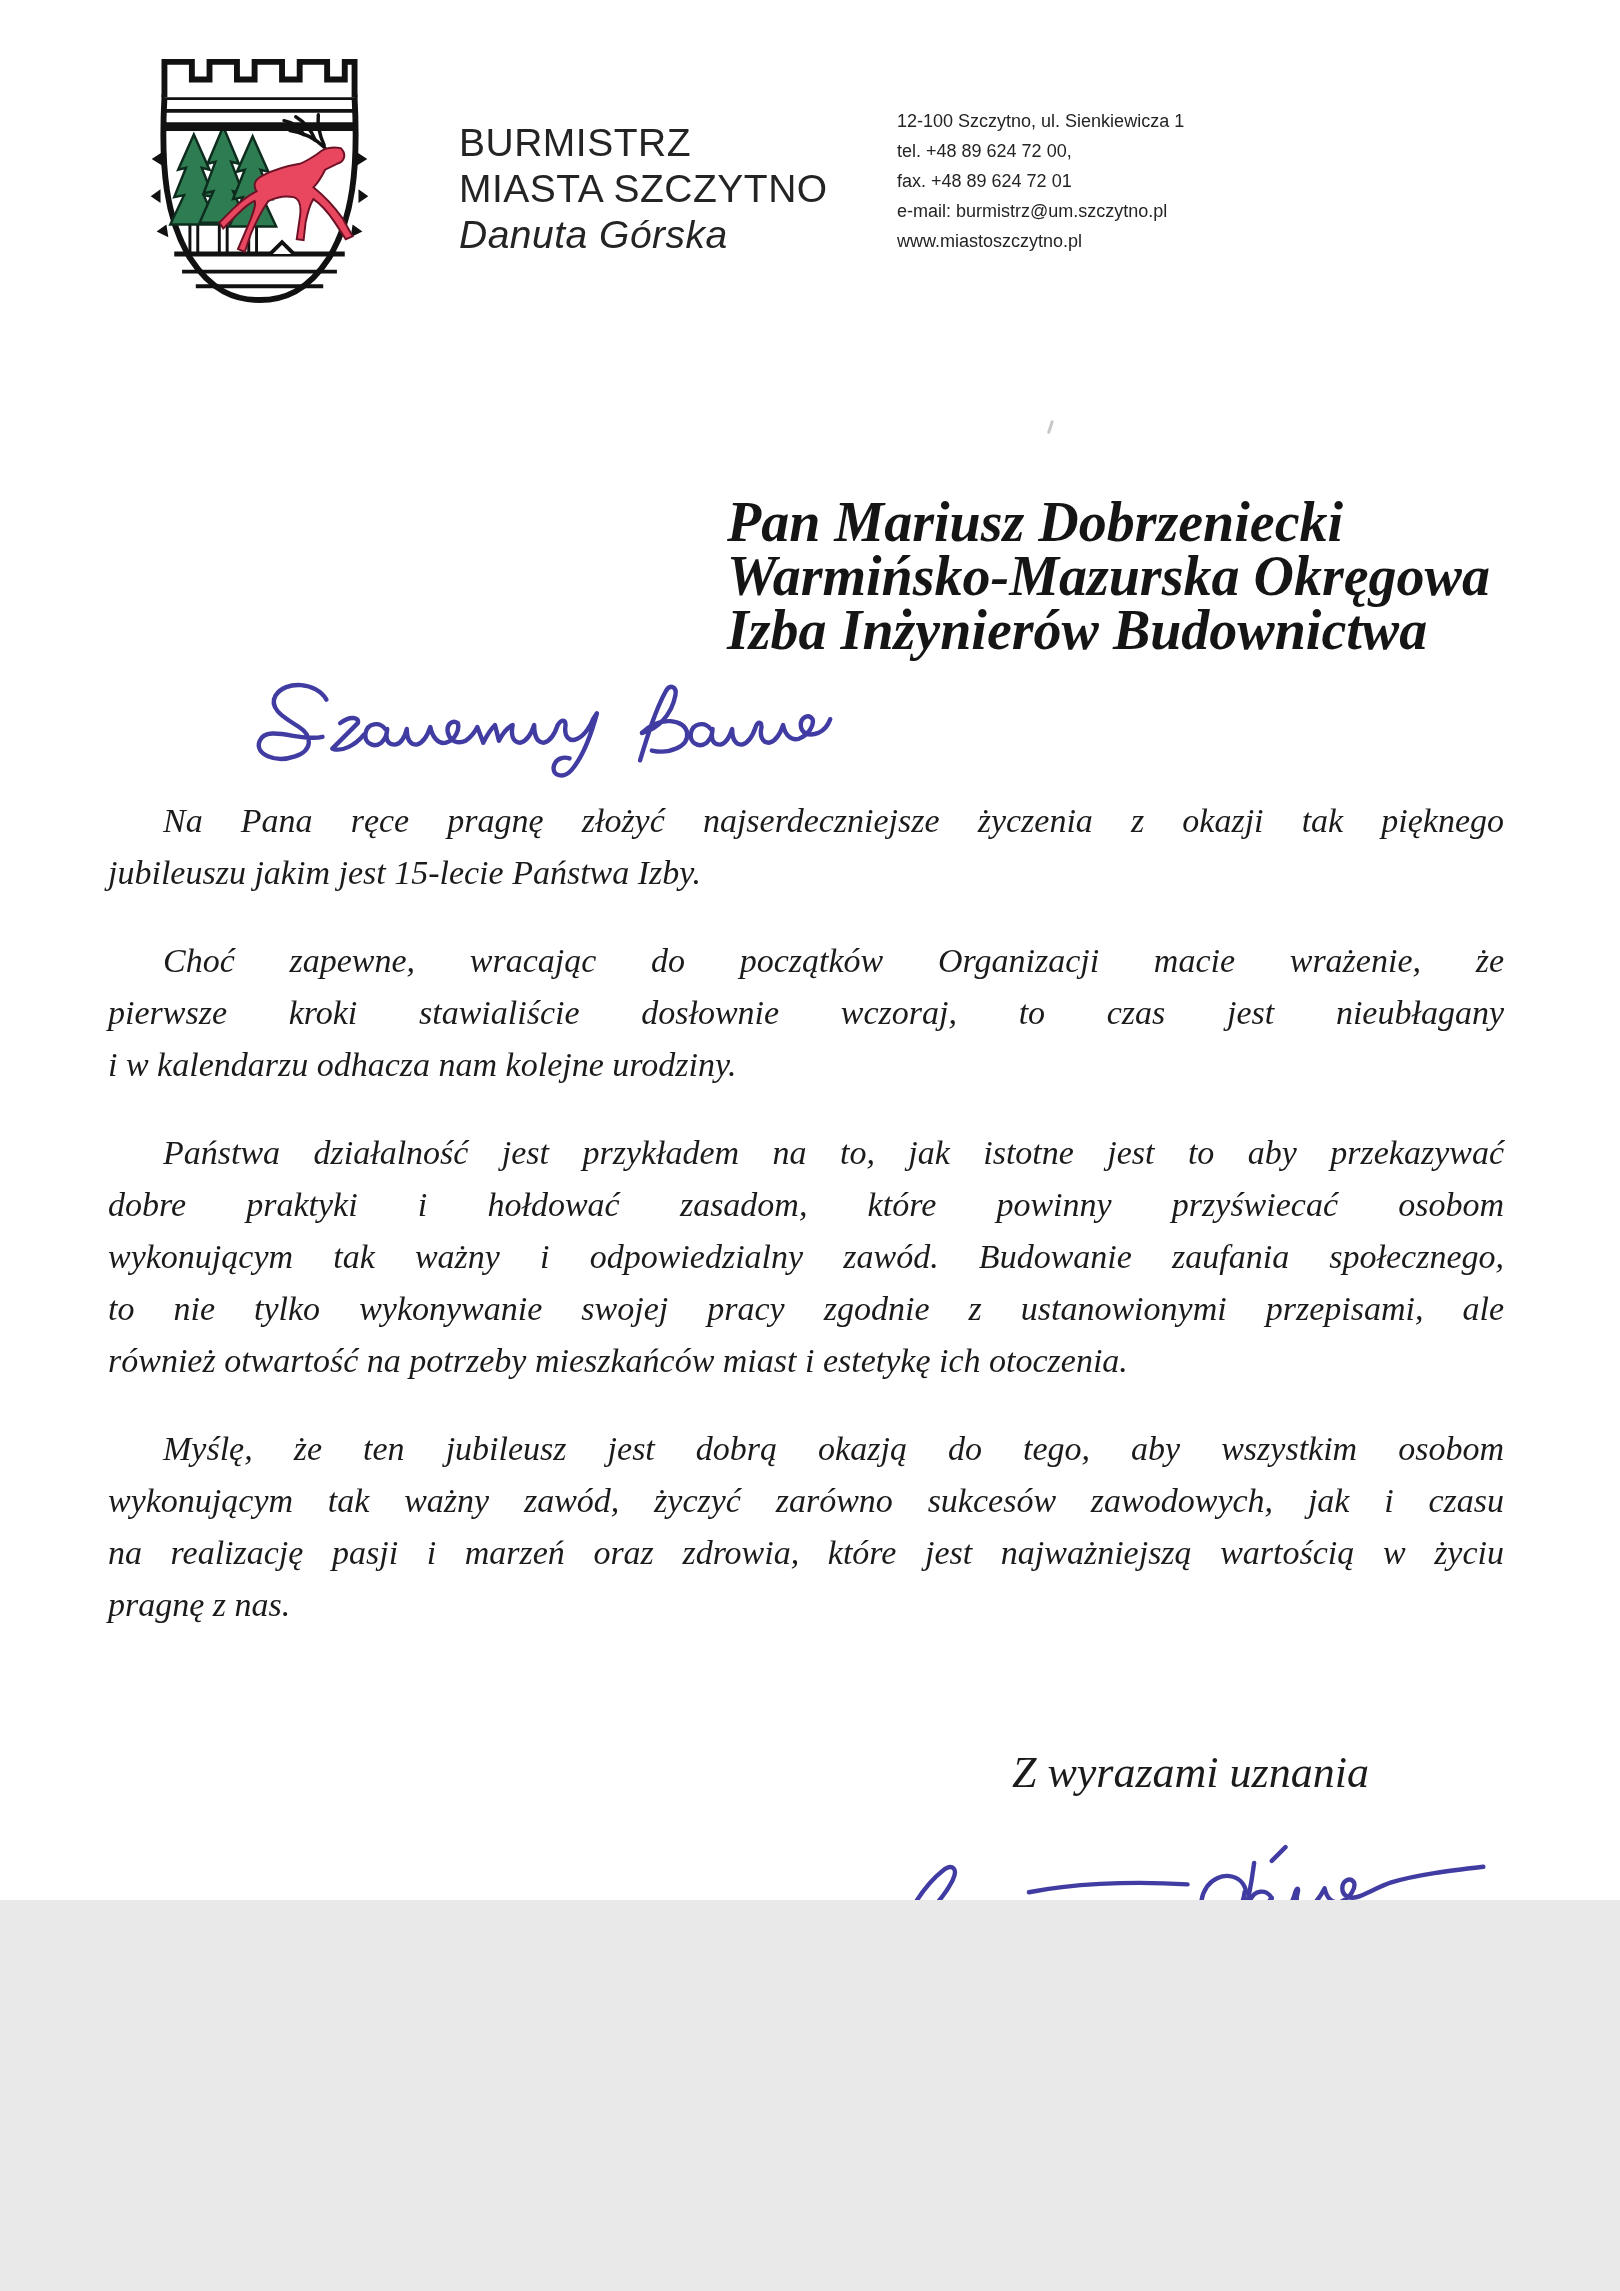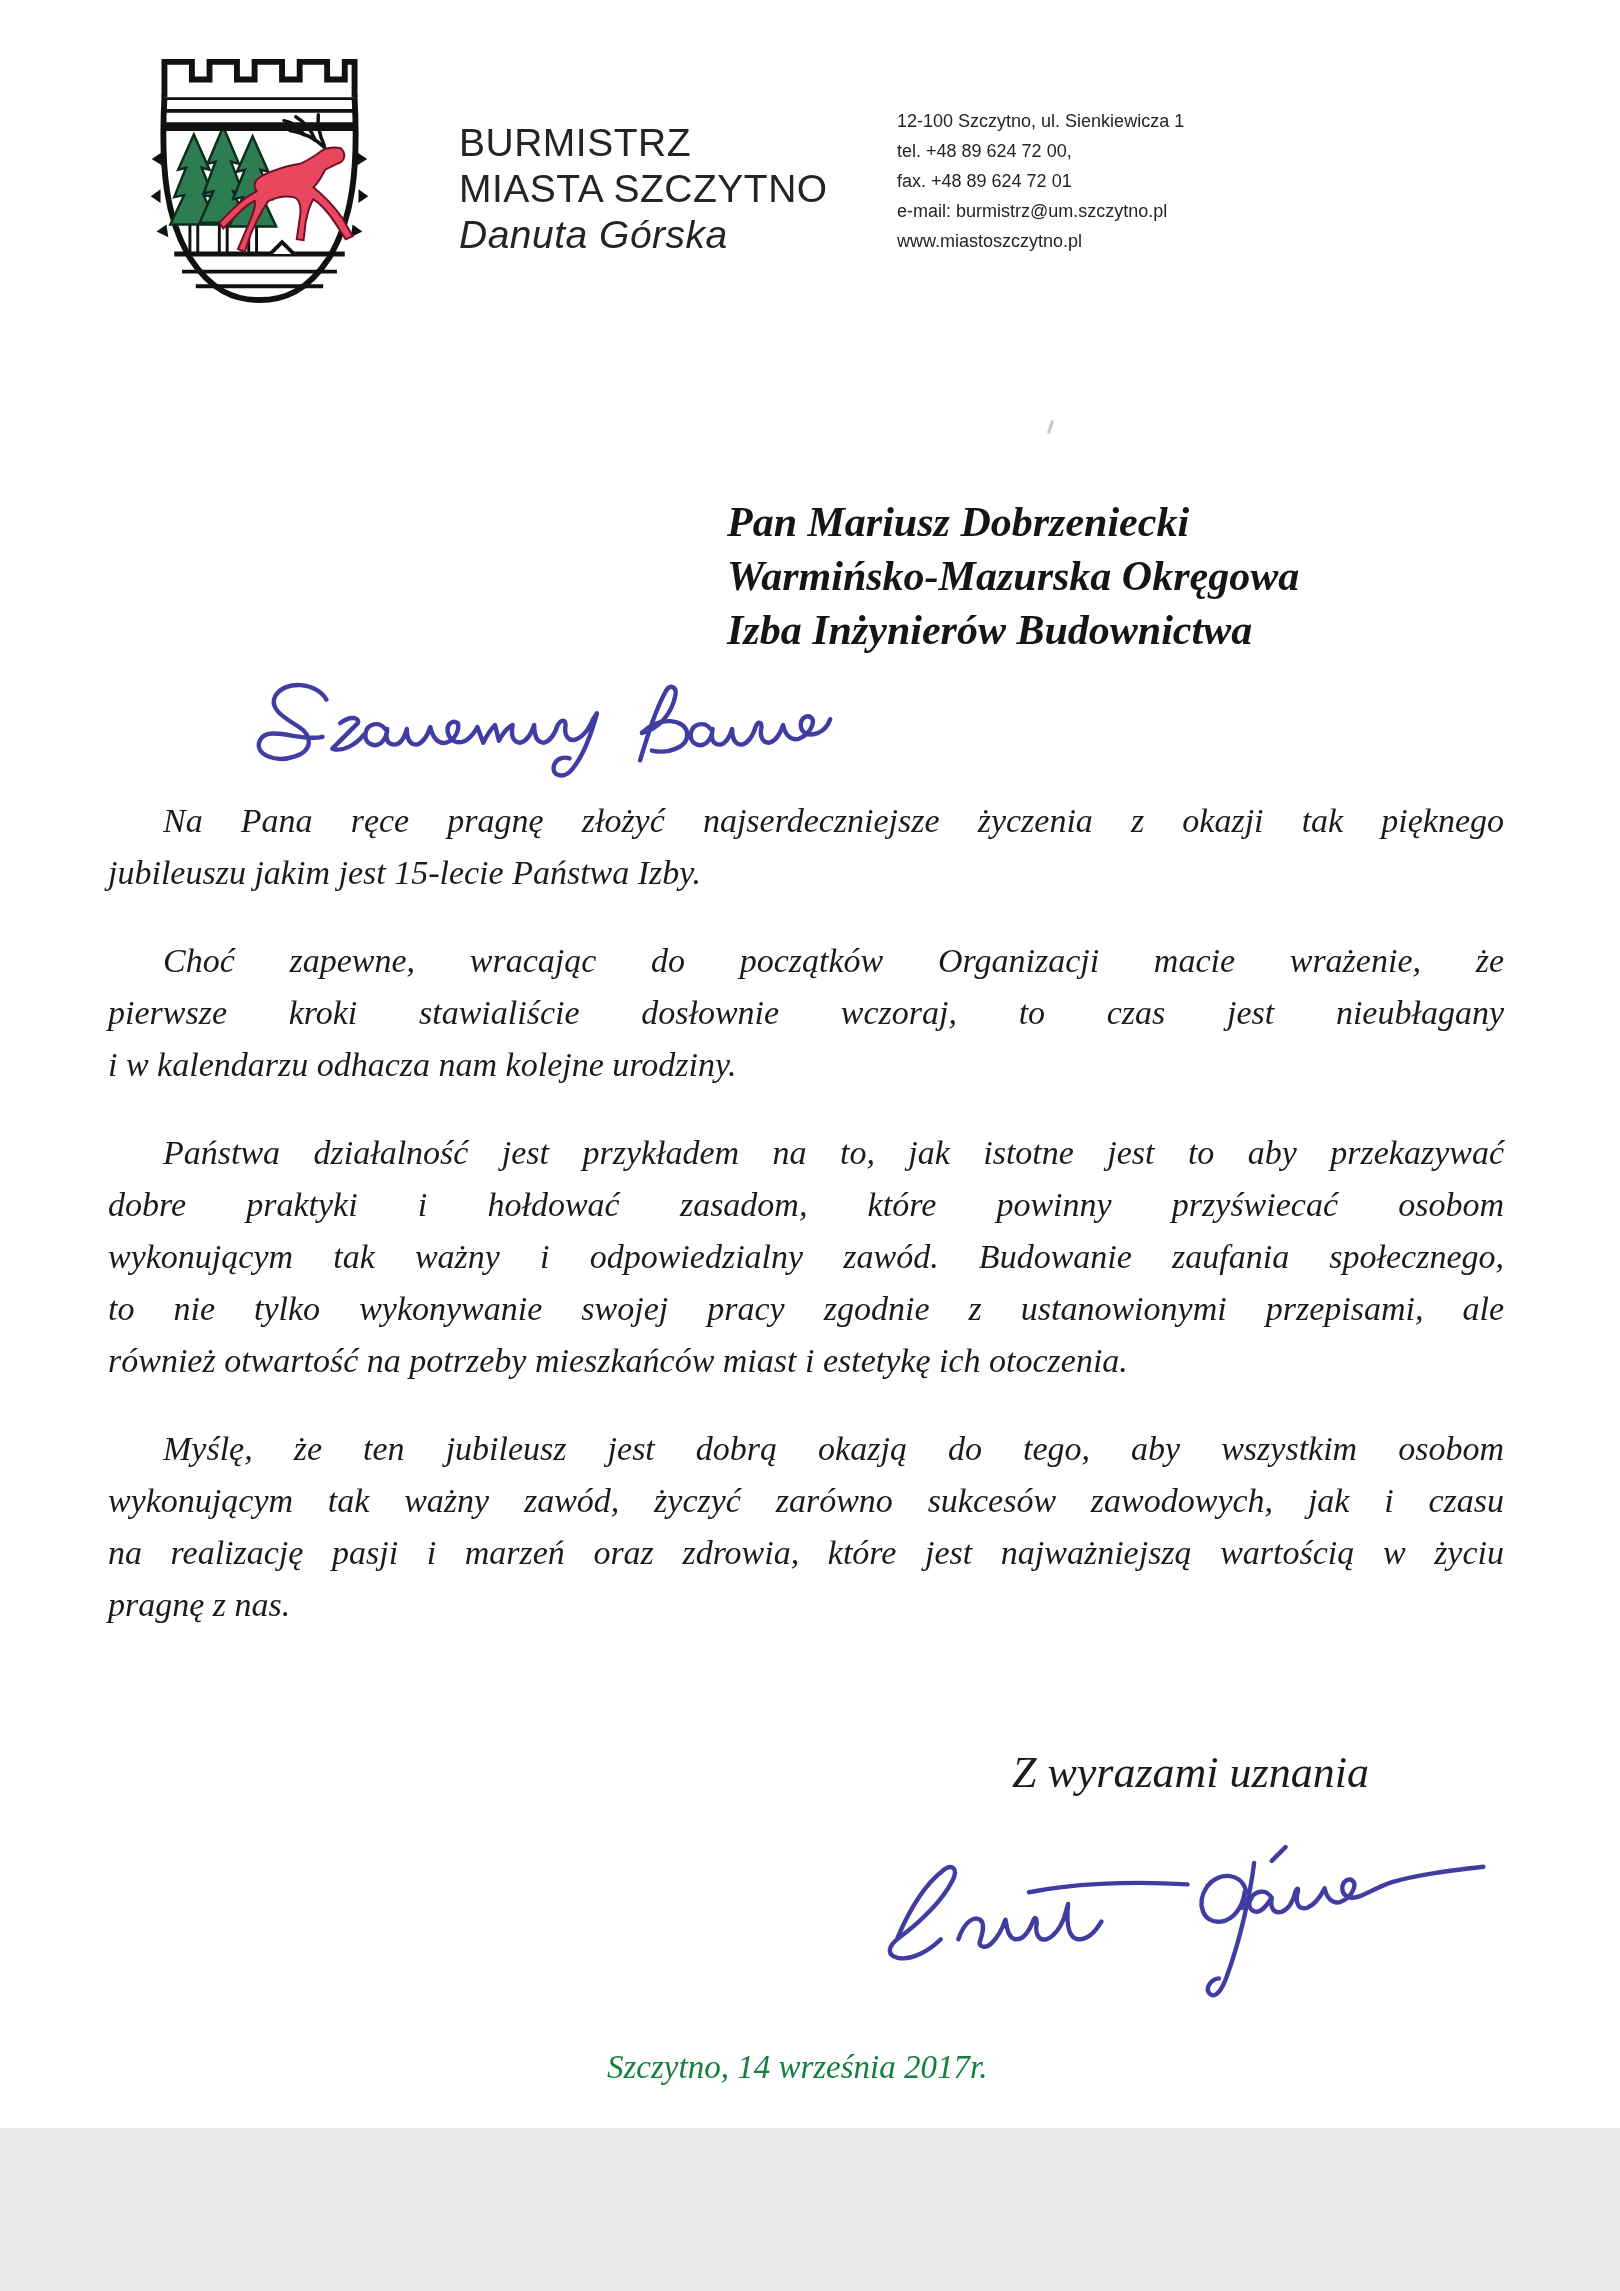--- a/index.html
+++ b/index.html
@@ -1,37 +1,37 @@
 <!DOCTYPE html>
 <html lang="pl"><head>
 <meta charset="utf-8">
 <style>
   html,body{margin:0;padding:0;background:#e9e9e9;}
   .page{
-    position:relative;width:1620px;height:2128px;margin:0 auto;
+    position:relative;width:1620px;height:1900px;margin:0 auto;
     background:#ffffff;overflow:hidden;
     font-family:"Liberation Serif",serif;color:#1c1c1c;
   }
   
   .crest{position:absolute;left:137px;top:54px;width:245px;height:250px;}
   .office{
     position:absolute;left:459px;top:120px;
     font-family:"Liberation Sans",sans-serif;
     font-size:39px;line-height:46px;color:#242424;letter-spacing:0.5px;white-space:nowrap;
   }
   .office .holder{font-style:italic;}
   .contact{
     position:absolute;left:897px;top:106px;
     font-family:Liberation Sans, sans-serif;
     font-size:18px;line-height:30px;color:#242424;white-space:nowrap;
   }
   
   .recipient{
     position:absolute;left:727px;top:495px;
-    font-size:42px;line-height:54px;font-weight:bold;font-style:italic;
+    font-size:56px;line-height:54px;font-weight:bold;font-style:italic;
     white-space:nowrap;color:#151515;
   }
   
   .greeting-svg{position:absolute;left:250px;top:674px;width:588px;height:108px;}
   .signature-svg{position:absolute;left:882px;top:1841px;width:617px;height:172px;}
   
   .bodytext{
     position:absolute;left:108px;top:790px;width:1396px;
     font-size:34px;line-height:42px;font-style:italic;color:#1b1b1b;
   }

